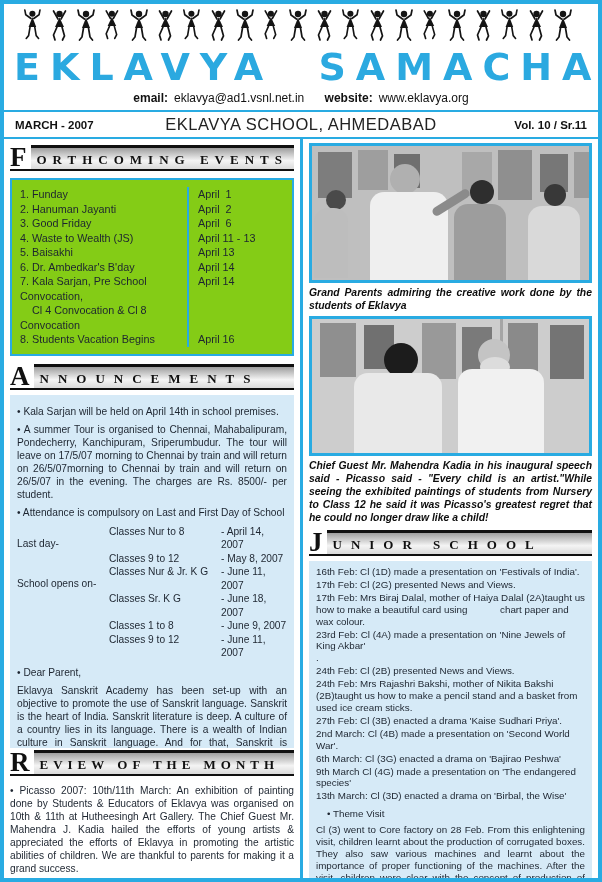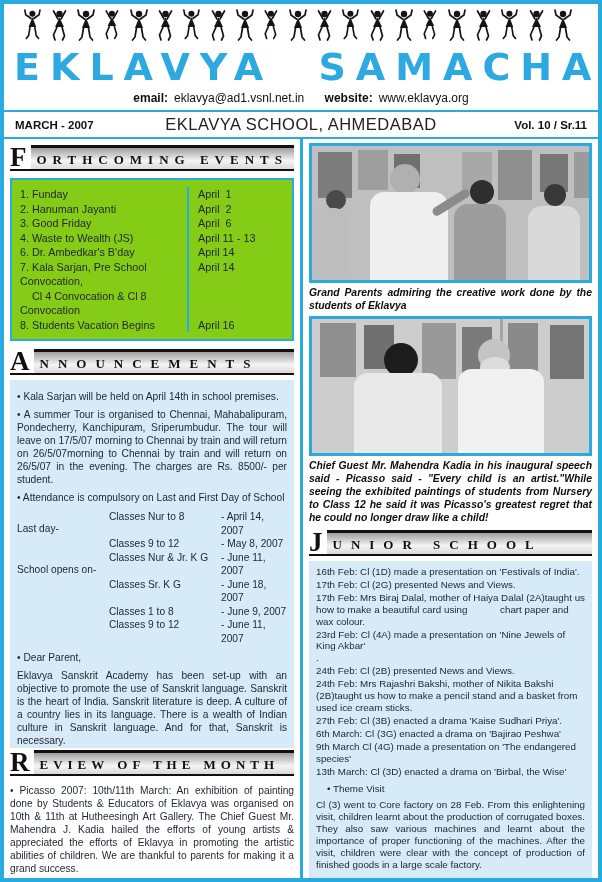--- a/index.html
+++ b/index.html
@@ -167,20 +167,24 @@
           <div class="ev-row">
             <div class="ev-name">3. Good Friday</div>
             <div class="ev-date">April  6</div>
           </div>
 
           <div class="ev-row">
             <div class="ev-name">4. Waste to Wealth (JS)</div>
             <div class="ev-date">April 11 - 13</div>
           </div>
 
+          <div class="ev-row">
+            <div class="ev-name">5. Baisakhi</div>
+            <div class="ev-date">April 13</div>
+          </div>
 
           <div class="ev-row">
             <div class="ev-name">6. Dr. Ambedkar's B'day</div>
             <div class="ev-date">April 14</div>
           </div>
 
           <div class="ev-row">
             <div class="ev-name">7. Kala Sarjan, Pre School Convocation,
     Cl 4 Convocation &amp; Cl 8 Convocation</div>
             <div class="ev-date">April 14</div>
@@ -305,20 +309,21 @@
         <div>
 
         <p class="j-item">16th Feb: Cl (1D) made a presentation on 'Festivals of India'.</p>
             <p class="j-item">17th Feb: Cl (2G) presented News and Views.</p>
             <p class="j-item">17th Feb: Mrs Biraj Dalal, mother of Haiya Dalal (2A)taught us how to make a beautiful card using            chart paper and wax colour.</p>
             <p class="j-item">23rd Feb: Cl (4A) made a presentation on 'Nine Jewels of King Akbar'
 .</p>
             <p class="j-item">24th Feb: Cl (2B) presented News and Views.</p>
             <p class="j-item">24th Feb: Mrs Rajashri Bakshi, mother of Nikita Bakshi (2B)taught us how to make a pencil stand and a basket from used ice cream sticks.</p>
             <p class="j-item">27th Feb: Cl (3B) enacted a drama 'Kaise Sudhari Priya'.</p>
+            <p class="j-item">2nd March: Cl (4B) made a presentation on 'Second World War'.</p>
             <p class="j-item">6th March: Cl (3G) enacted a drama on 'Bajirao Peshwa'</p>
             <p class="j-item">9th March Cl (4G) made a presentation on 'The endangered species'</p>
             <p class="j-item">13th March: Cl (3D) enacted a drama on 'Birbal, the Wise'</p>
           </div>
         <p class="theme-h">• Theme Visit</p>
         <div>
 
         <p class="theme-p">Cl (3) went to Core factory on 28 Feb. From this enlightening visit, children learnt about the production of corrugated boxes. They also saw various machines and learnt about the importance of proper functioning of the machines. After the visit, children were clear with the concept of production of finished goods in a large scale factory.</p>
           </div>
       </div>

